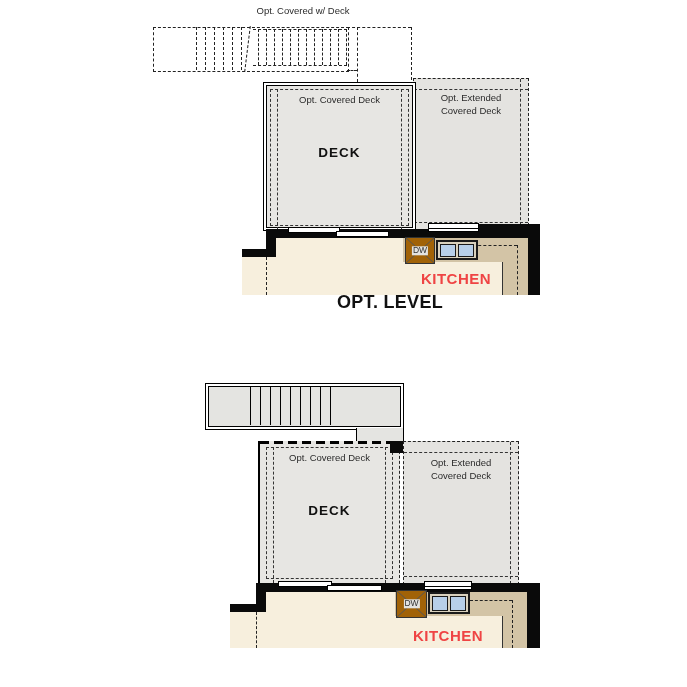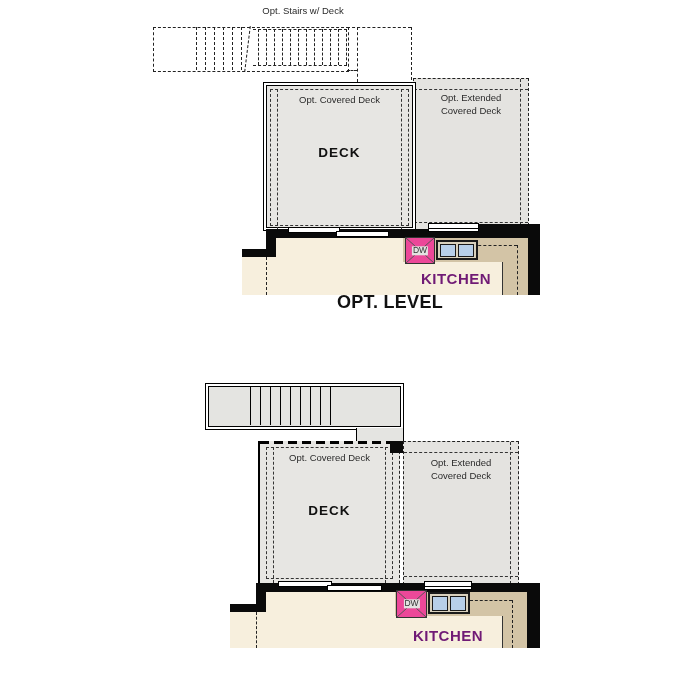--- a/index.html
+++ b/index.html
@@ -2,21 +2,21 @@
 <html style="--deck_fill: #e7e6e3; --ext_fill: #e4e3e0; --stairs_fill: #e4e4e1; --floor_cream: #f7efdd; --counter_tan: #d3c4a6; --sink_blue: #b7cfe9; --wall: #0a0a0a; --line: #222222;"><head>
 <meta charset="utf-8">
 <style>
   html,body{margin:0;padding:0;background:#fff;}
   body{font-family:"Liberation Sans", sans-serif;color:#1a1a1a;}
   #canvas{position:relative;width:687px;height:687px;background:#fff;overflow:hidden;}
   .abs{position:absolute;}
   .lbl{font-size:9.5px;color:#2a2a2a;text-align:center;white-space:nowrap;}
   .lbl2{font-size:9.5px;color:#2a2a2a;text-align:center;line-height:13px;white-space:nowrap;}
   .deck-word{font-weight:bold;font-size:13.5px;letter-spacing:1px;text-align:center;color:#111;}
-  .kitchen-word{font-weight:bold;font-size:15px;letter-spacing:.5px;text-align:center;color:#701a75;}
+  .kitchen-word{font-weight:bold;font-size:15px;letter-spacing:.5px;text-align:center;color:#ef4444;}
   .fig-title{font-weight:bold;font-size:18px;text-align:center;color:#111;letter-spacing:.3px;}
   .dash-h{border-top:1px dashed var(--line);height:0;}
   .dash-v{border-left:1px dashed var(--line);width:0;}
   .vline{position:absolute;top:0;bottom:0;width:0;}
   .vl-dashed .vline{border-left:1px dashed var(--line);}
   .vl-solid .vline{border-left:1px solid #000;}
   .deck-box{background:var(--deck_fill);border:1px solid #000;
             box-shadow:inset 0 0 0 2px #fff, inset 0 0 0 3px #000;}
   .deck-inner-dash{position:absolute;left:6px;top:6px;right:6px;bottom:4px;border:1px dashed #333;}
   .deck-dash-l2{position:absolute;left:13px;top:6px;bottom:0;border-left:1px dashed #333;width:0;}
@@ -24,38 +24,38 @@
   .ext-box{background:var(--ext_fill);border:1px dashed var(--line);}
   .ext-h{position:absolute;left:0;right:0;top:10px;border-top:1px dashed #333;height:0;}
   .ext-v{position:absolute;top:0;bottom:0;right:7px;border-left:1px dashed #333;width:0;}
   .ext-b{position:absolute;left:0;right:0;bottom:7px;border-top:1px dashed #333;height:0;}
   .wall{background:var(--wall);}
   .floor{background:var(--floor_cream);}
   .counter{background:var(--counter_tan);}
   .win{background:#fff;border:1px solid #000;}
   .win .mull{position:absolute;left:0;right:0;top:50%;border-top:1px solid #000;height:0;}
   .door{background:#fff;border:1px solid #000;}
-  .dw{background:#ec4899;border:1px solid #333;}
+  .dw{background:#a16207;border:1px solid #333;}
   .dw svg{position:absolute;left:0;top:0;width:100%;height:100%;}
   .dw .dw-label{position:absolute;left:50%;top:50%;transform:translate(-50%,-52%);
       font-size:8.5px;color:#333;background:#e3e3e1;padding:0 1px;line-height:9px;}
   .sink{background:#d9d1bd;border:2px solid #1a1a1a;display:flex;align-items:center;justify-content:center;gap:2px;box-sizing:border-box;}
   .basin{background:var(--sink_blue);border:1px solid #1a1a1a;}
   .heavy-dash{background-image:repeating-linear-gradient(90deg,#000 0 9px,transparent 9px 14px);}
   .stairs-solid{background:var(--stairs_fill);border:1px solid #000;
             box-shadow:inset 0 0 0 2px #fff, inset 0 0 0 3px #000;}
 </style>
 </head>
 <body>
 
 <div id="canvas">
 
   <div class="abs" style="left:0;top:0;width:687px;height:330px;">
 
-    <div class="abs lbl" style="left:233px;top:5px;width:140px;">Opt. Stairs w/ Deck</div>
+    <div class="abs lbl" style="left:233px;top:5px;width:140px;">Opt. Covered w/ Deck</div>
 
     <div class="abs" style="left:153px;top:27px;width:194px;height:43px;border:1px dashed var(--line);"></div>
     <div class="abs vl-dashed" style="left:196px;top:27px;width:52px;height:43px;">
         <div class="vline" style="left: 0px;"></div>
         <div class="vline" style="left: 9px;"></div>
         <div class="vline" style="left: 18px;"></div>
         <div class="vline" style="left: 27px;"></div>
         <div class="vline" style="left: 36px;"></div>
         <div class="vline" style="left: 45px;"></div>
       </div>

